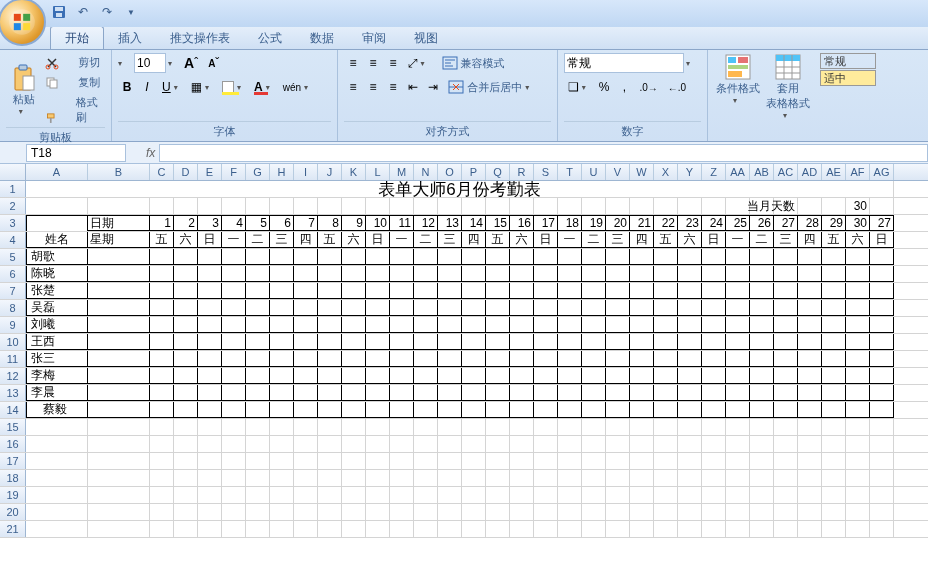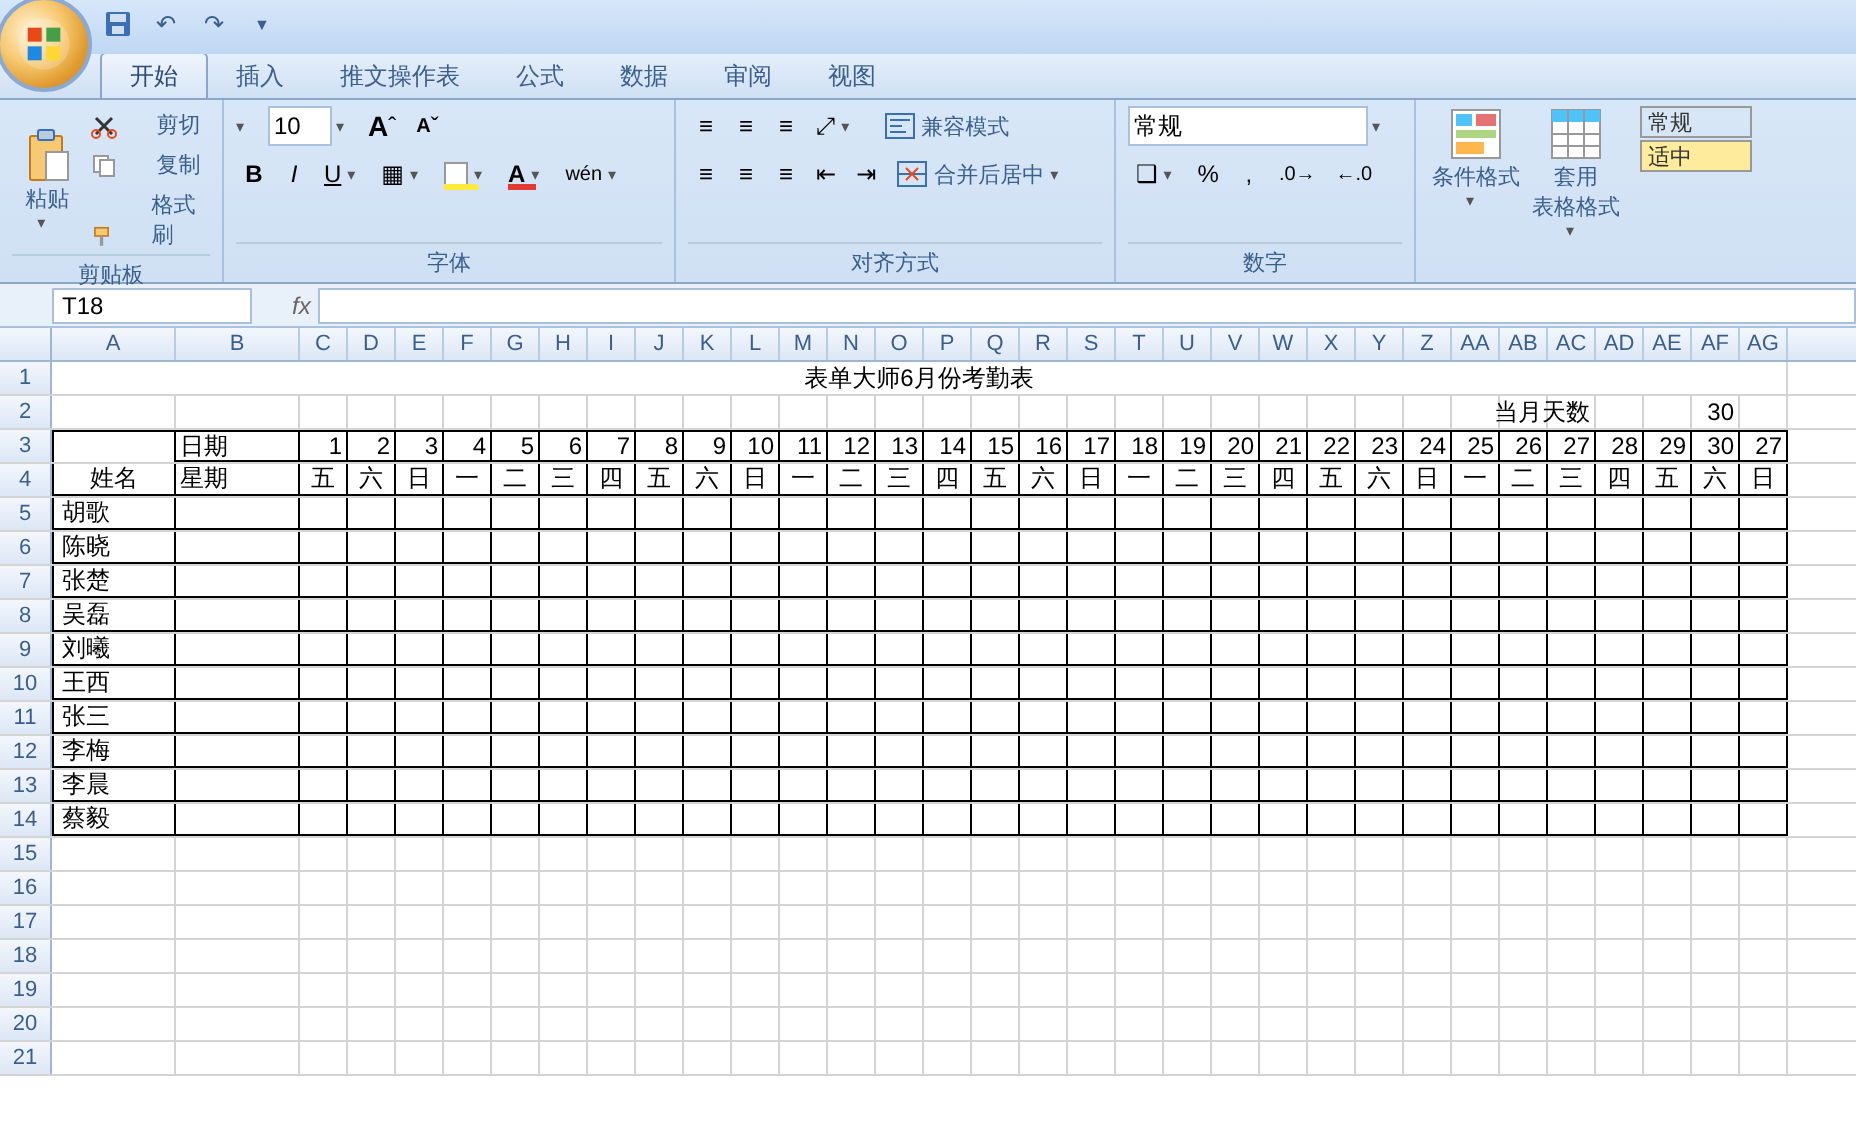--- a/index.html
+++ b/index.html
@@ -37,21 +37,21 @@
 .fxbar input{flex:1;border:1px solid #a9c1dd;height:18px;font-size:12px;padding:1px 4px;background:#fff}
 .sheet{position:relative;overflow:hidden;background:#fff}
 .colheaders{display:flex;height:17px;background:linear-gradient(#f3f7fd,#dce7f5);border-bottom:1px solid #9eb6d2;position:sticky;top:0}
 .corner{width:26px;border-right:1px solid #9eb6d2;background:linear-gradient(#f3f7fd,#dce7f5)}
 .ch{border-right:1px solid #b8cce0;text-align:center;font-size:11px;color:#3b5f8d;display:flex;align-items:center;justify-content:center}
 .rowline{display:flex;height:17px;border-bottom:1px solid #d4d4d4}
 .rh{width:26px;background:linear-gradient(#f3f7fd,#dce7f5);border-right:1px solid #9eb6d2;text-align:center;font-size:11px;color:#3b5f8d;display:flex;align-items:center;justify-content:center}
 .cell{border-right:1px solid #d4d4d4;font-size:12px;display:flex;align-items:center;padding:0 2px;overflow:hidden;white-space:nowrap}
 .bcell{border-right:1px solid #000;border-bottom:1px solid #000}
 .rowline.bt .bcell{border-top:1px solid #000}
-.merged-title{justify-content:center;font-size:12px}
+.merged-title{justify-content:center;font-size:17px}
 .right{justify-content:flex-end}
 .center{justify-content:center}
 </style>
 </head>
 <body>
 
 <div class="titlebar">
   <div class="officebtn">
     <svg viewBox="0 0 24 24">
         <circle cx="12" cy="12" r="11" fill="#fff" opacity=".2"></circle>
@@ -728,21 +728,21 @@
       <div class="cell bcell" style="width:24px"></div>
       <div class="cell bcell" style="width:24px"></div>
       <div class="cell bcell" style="width:24px"></div>
       <div class="cell bcell" style="width:24px"></div>
       <div class="cell bcell" style="width:24px"></div>
       <div class="cell bcell" style="width:24px"></div>
       <div class="cell bcell" style="width:24px"></div>
     </div>
     <div class="rowline ">
       <div class="rh">14</div>
-      <div class="cell bcell" style="width:62px;border-left:1px solid #000;padding-left:4px">蔡毅</div>
+      <div class="cell bcell" style="width:62px;border-left:1px solid #000;padding-left:16px">蔡毅</div>
       <div class="cell bcell" style="width:62px"></div>
       <div class="cell bcell" style="width:24px"></div>
       <div class="cell bcell" style="width:24px"></div>
       <div class="cell bcell" style="width:24px"></div>
       <div class="cell bcell" style="width:24px"></div>
       <div class="cell bcell" style="width:24px"></div>
       <div class="cell bcell" style="width:24px"></div>
       <div class="cell bcell" style="width:24px"></div>
       <div class="cell bcell" style="width:24px"></div>
       <div class="cell bcell" style="width:24px"></div>

